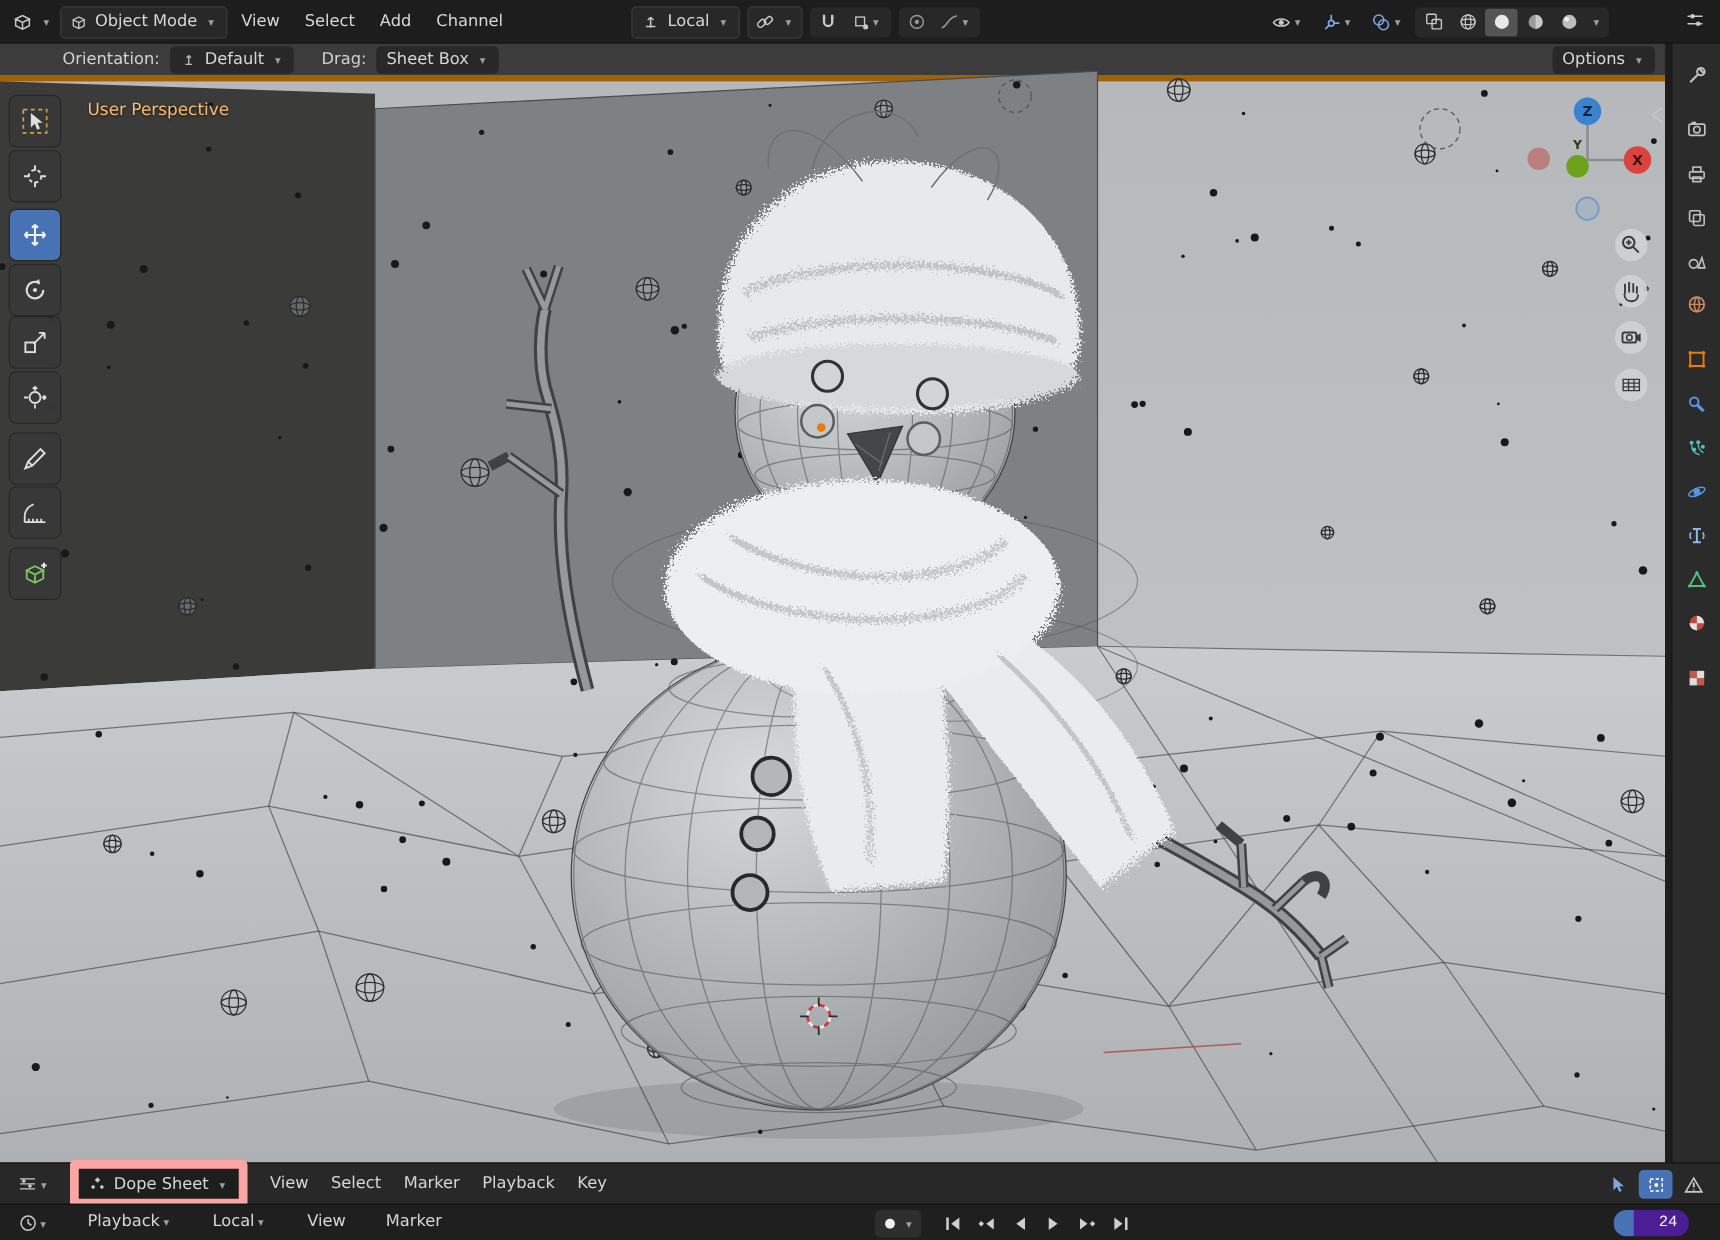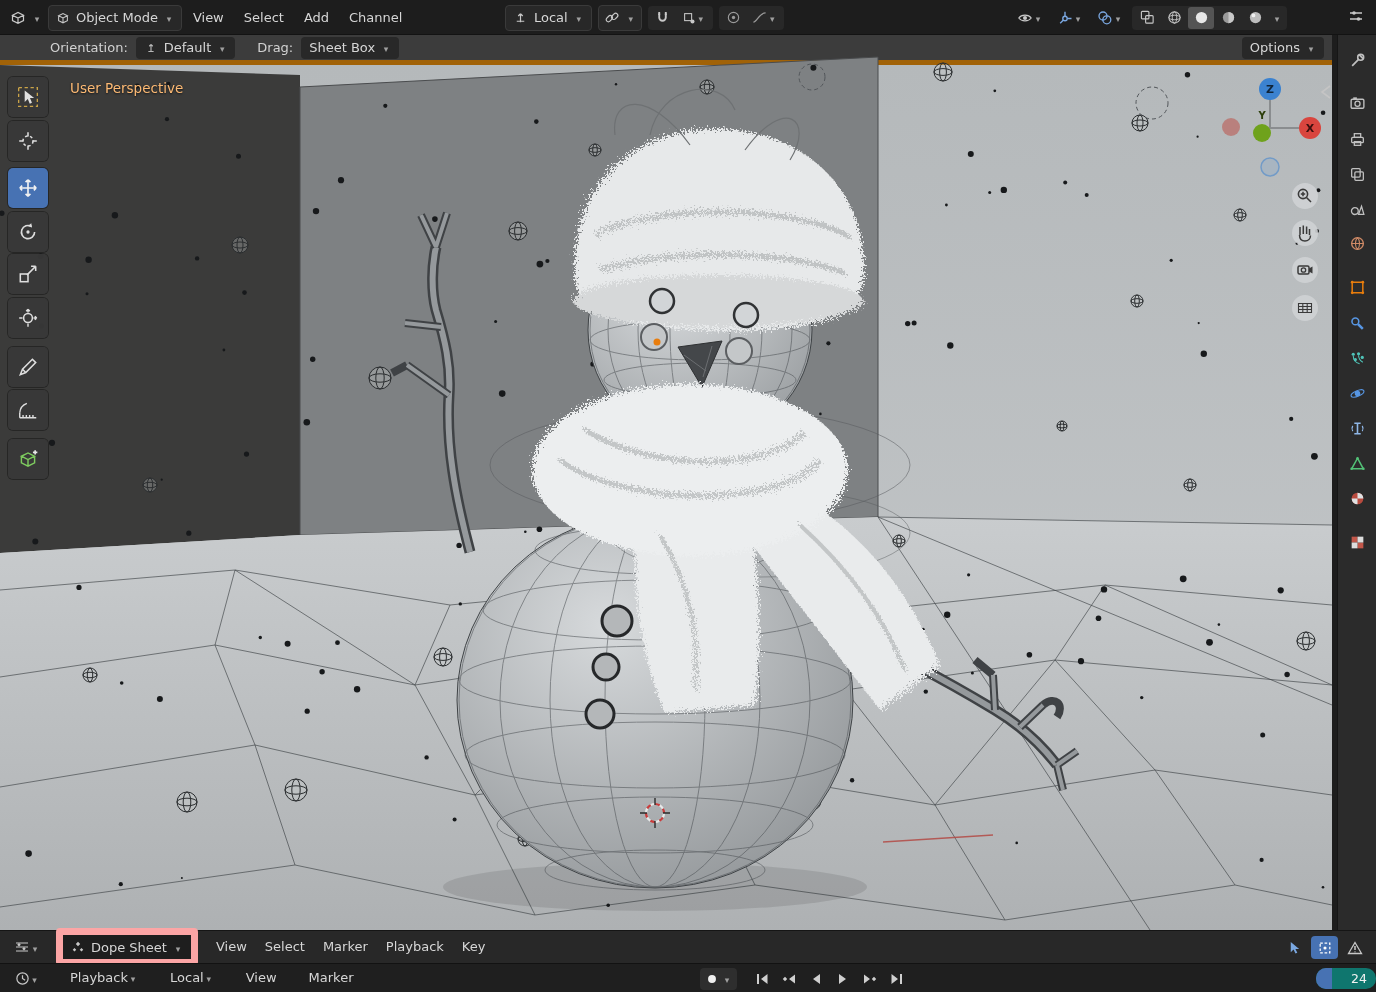--- a/index.html
+++ b/index.html
@@ -41,21 +41,21 @@
   #dopebar .menus{display:flex;gap:2px;}
   #timebar{top:963px;height:29px;background:#1f1f1f;border-top:1px solid #121212;padding:0 8px;gap:16px;text-align:center;}
   .menu.sm{height:22px;line-height:22px;padding:0 8px;}
   .dd-dark{display:flex;align-items:center;gap:6px;background:#1e1e1e;border:7px solid #fca5a5;border-radius:4px;height:24px;padding:0 8px;justify-content:center;}
   #ds-right{position:absolute;right:8px;top:0;height:33px;display:flex;align-items:center;gap:3px;}
   .dsbtn{width:27px;height:23px;display:flex;align-items:center;justify-content:center;border-radius:4px;}
   .dsbtn.on{background:#4772b3;}
   #transport{position:absolute;left:700px;top:0;height:29px;display:flex;align-items:center;gap:2px;}
   .tpbtn{width:25px;height:21px;display:flex;align-items:center;justify-content:center;border-radius:3px;}
   #autokey{display:flex;align-items:center;background:#2e2e2e;border-radius:4px;height:22px;padding:0 5px;margin-right:10px;gap:3px;}
-  #frame-field{position:absolute;right:0;top:4px;width:60px;height:21px;background:#0f766e;border-radius:10px;overflow:hidden;}
+  #frame-field{position:absolute;right:25px;top:4px;width:60px;height:21px;background:#4c1d95;border-radius:10px;overflow:hidden;font-family:Liberation Mono, monospace;}
   #frame-fill{position:absolute;left:0;top:0;bottom:0;width:16px;background:#4772b3;}
   #frame-num{position:absolute;right:9px;top:0;line-height:21px;color:#f2f2f2;font-size:12.5px;}
   svg{overflow:visible;}
   
   #snow-dots circle{fill:#17191b;}
   #wire-spheres circle,#wire-spheres ellipse{stroke:#2a2d2f;stroke-width:1;fill:none;}
   #wire-spheres circle{fill:rgba(205,208,210,.30);}
   .wire{stroke:#4b4f53;stroke-width:1;fill:none;opacity:.55;}
   .mesh{stroke:#3f4347;stroke-width:1;fill:none;opacity:.65;}
 </style>

